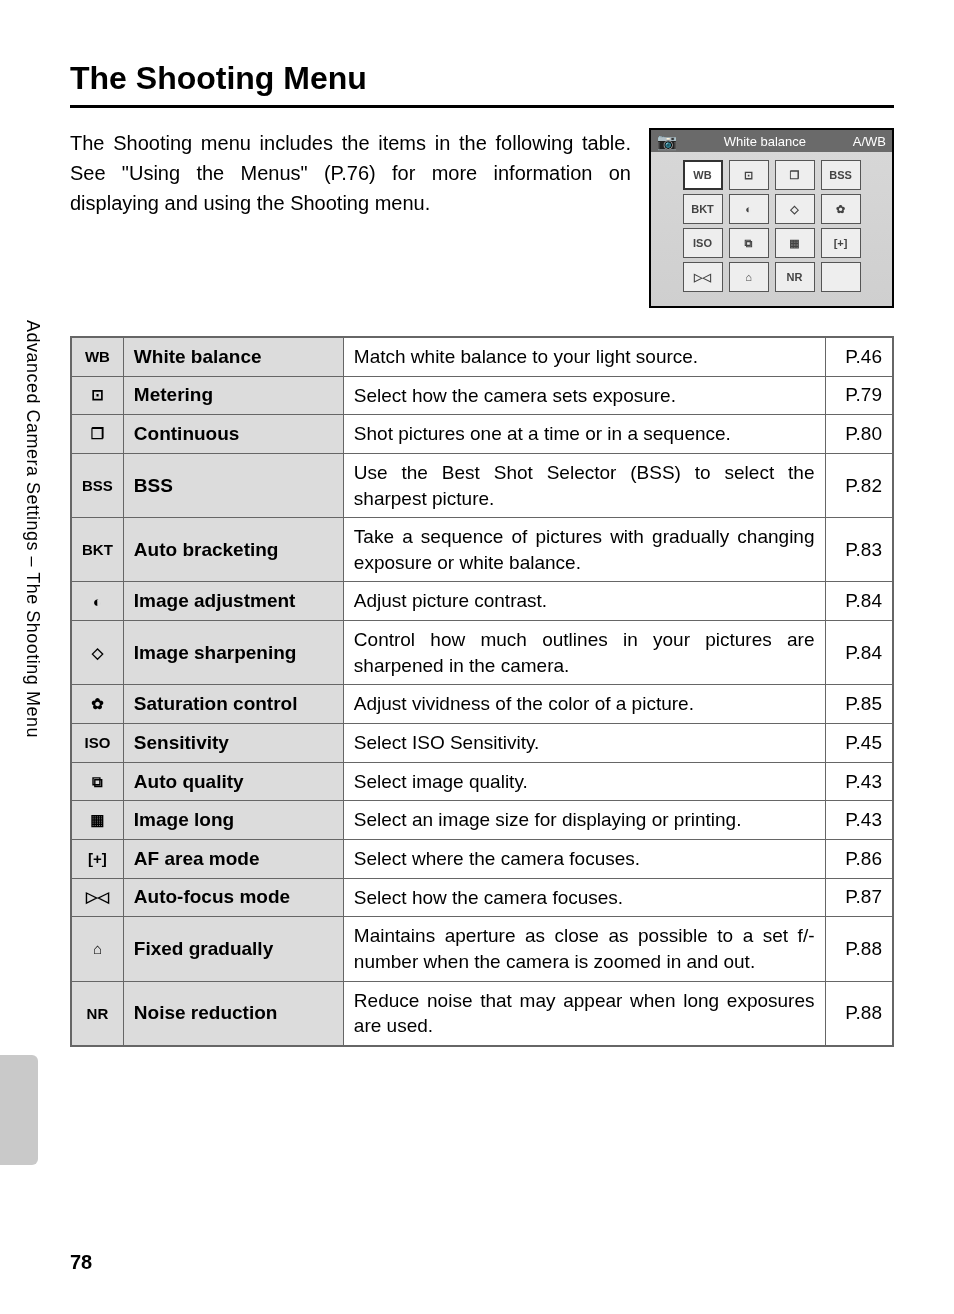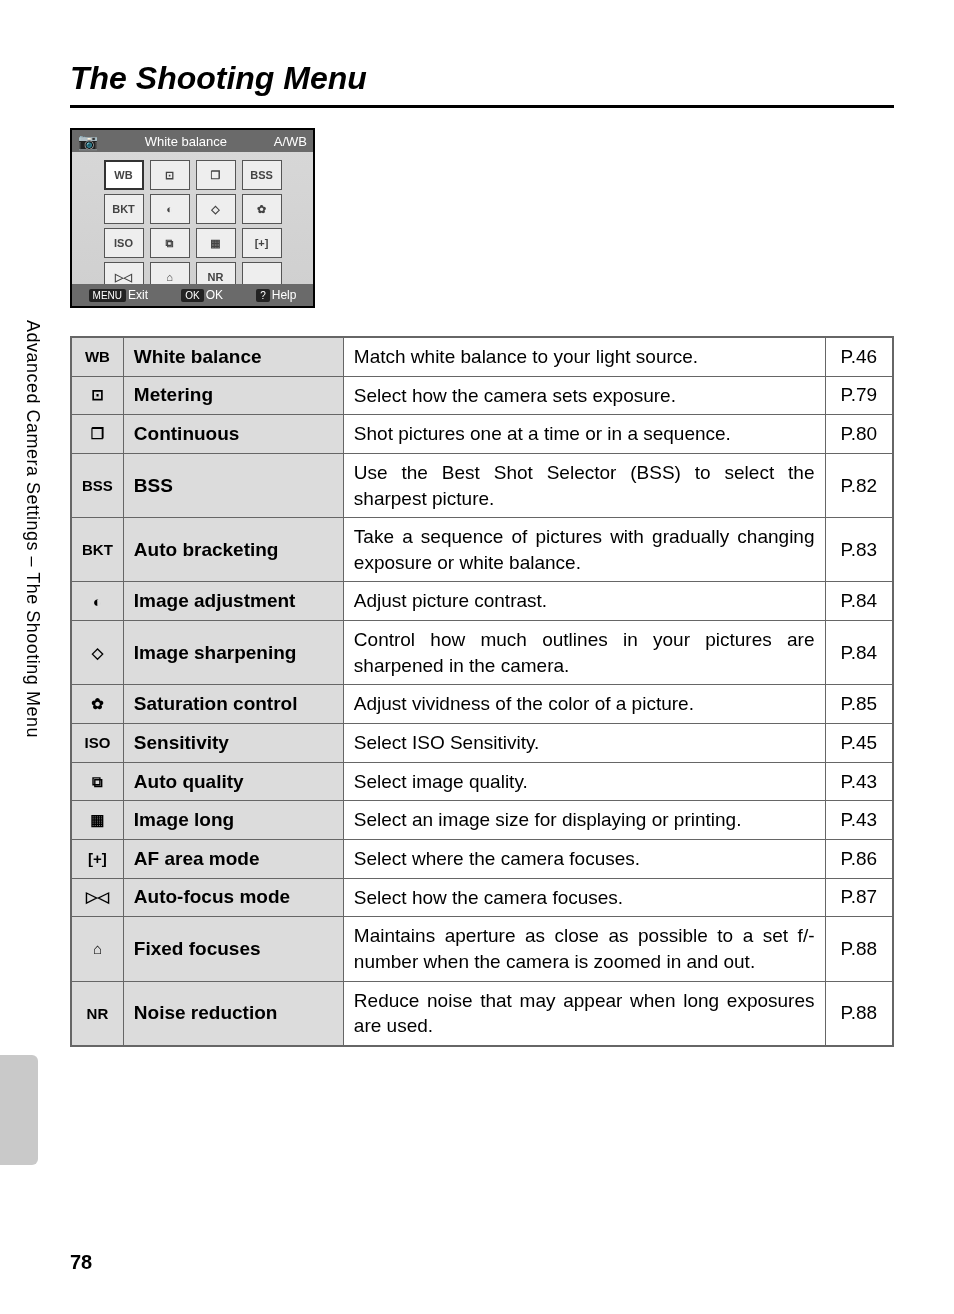--- a/index.html
+++ b/index.html
@@ -12,21 +12,20 @@
     position: relative;
     padding: 60px 60px 0 45px;
   }
   .page-title {
     font-size: 32px;
     font-weight: bold;
     padding-bottom: 8px;
     border-bottom: 3px solid #000;
     margin-left: 25px;
     margin-bottom: 20px;
-    font-style: italic;
   }
   .content-row {
     display: flex;
     gap: 18px;
     margin-left: 25px;
     margin-bottom: 28px;
   }
   .intro-text {
     font-size: 20px;
     line-height: 1.5;
@@ -126,36 +125,37 @@
     width: 220px;
     font-weight: bold;
     background: #dcdcdc;
   }
   table.menu td.desc {
     line-height: 1.35;
     text-align: justify;
   }
   table.menu td.page {
     width: 68px;
-    text-align: center;
+    text-align: right;
   }
   .page-num {
     position: absolute;
     bottom: 40px;
     left: 70px;
     font-size: 20px;
     font-weight: bold;
   }
 </style>
 </head>
 <body>
 
 <h1 class="page-title">The Shooting Menu</h1>
 
 <div class="content-row">
+  <p class="intro-text">The Shooting menu includes the items in the following table. See "Using the Menus" (P.76) for more information on displaying and using the Shooting menu.</p>
 
   <div class="screen-thumb">
     <div class="screen-top">
       <span class="cam">📷</span>
       <span>White balance</span>
       <span>A/WB</span>
     </div>
     <div class="screen-grid" id="screen-grid">
         <div class="screen-cell sel">WB</div>
         <div class="screen-cell">⊡</div>
@@ -167,25 +167,20 @@
         <div class="screen-cell">✿</div>
         <div class="screen-cell">ISO</div>
         <div class="screen-cell">⧉</div>
         <div class="screen-cell">▦</div>
         <div class="screen-cell">[+]</div>
         <div class="screen-cell">▷◁</div>
         <div class="screen-cell">⌂</div>
         <div class="screen-cell">NR</div>
         <div class="screen-cell"></div>
       </div>
-    <div class="screen-bottom">
-      <span><span class="tag">MENU</span><span>Exit</span></span>
-      <span><span class="tag">OK</span><span>OK</span></span>
-      <span><span class="tag">?</span><span>Help</span></span>
-    </div>
   </div>
 </div>
 
 <div class="side-label">Advanced Camera Settings – The Shooting Menu</div>
 <div class="side-tab"></div>
 
 <table class="menu">
   <tbody id="menu-body">
       <tr>
         <td class="icon">WB</td>
@@ -260,21 +255,21 @@
         <td class="page">P.86</td>
       </tr>
       <tr>
         <td class="icon">▷◁</td>
         <td class="name">Auto-focus mode</td>
         <td class="desc">Select how the camera focuses.</td>
         <td class="page">P.87</td>
       </tr>
       <tr>
         <td class="icon">⌂</td>
-        <td class="name">Fixed focuses</td>
+        <td class="name">Fixed gradually</td>
         <td class="desc">Maintains aperture as close as possible to a set f/-number when the camera is zoomed in and out.</td>
         <td class="page">P.88</td>
       </tr>
       <tr>
         <td class="icon">NR</td>
         <td class="name">Noise reduction</td>
         <td class="desc">Reduce noise that may appear when long exposures are used.</td>
         <td class="page">P.88</td>
       </tr>
     </tbody>

